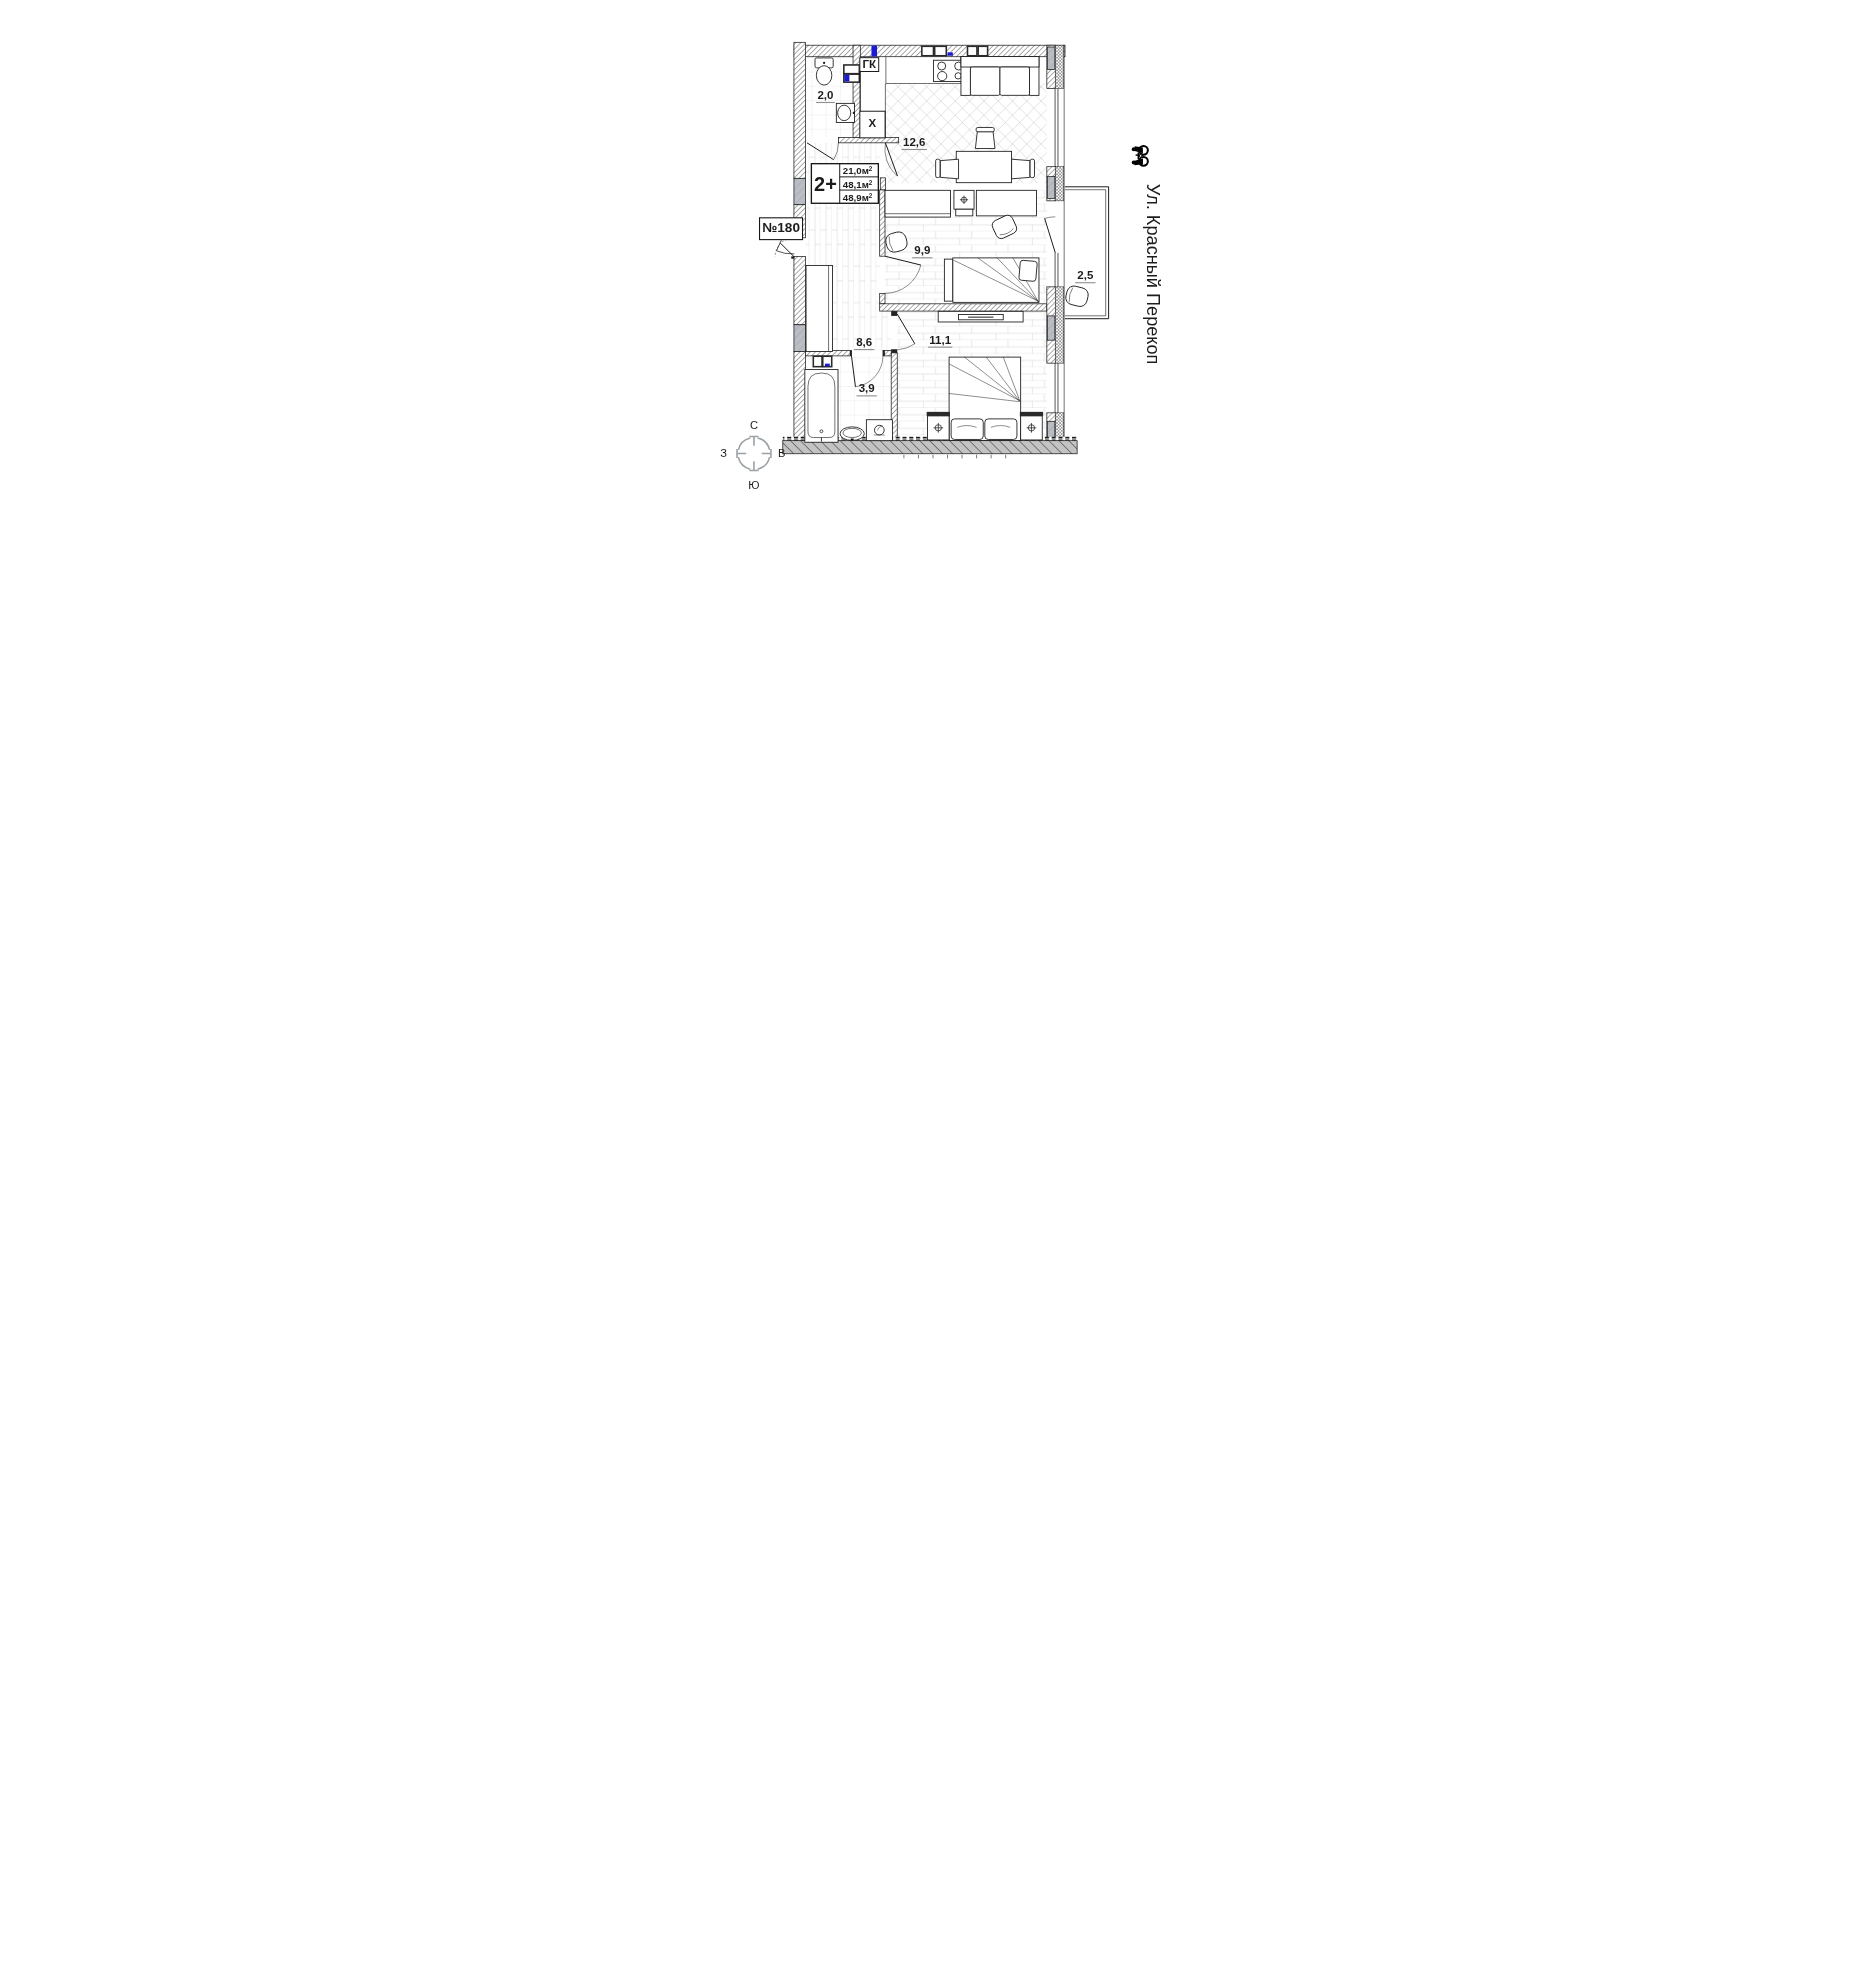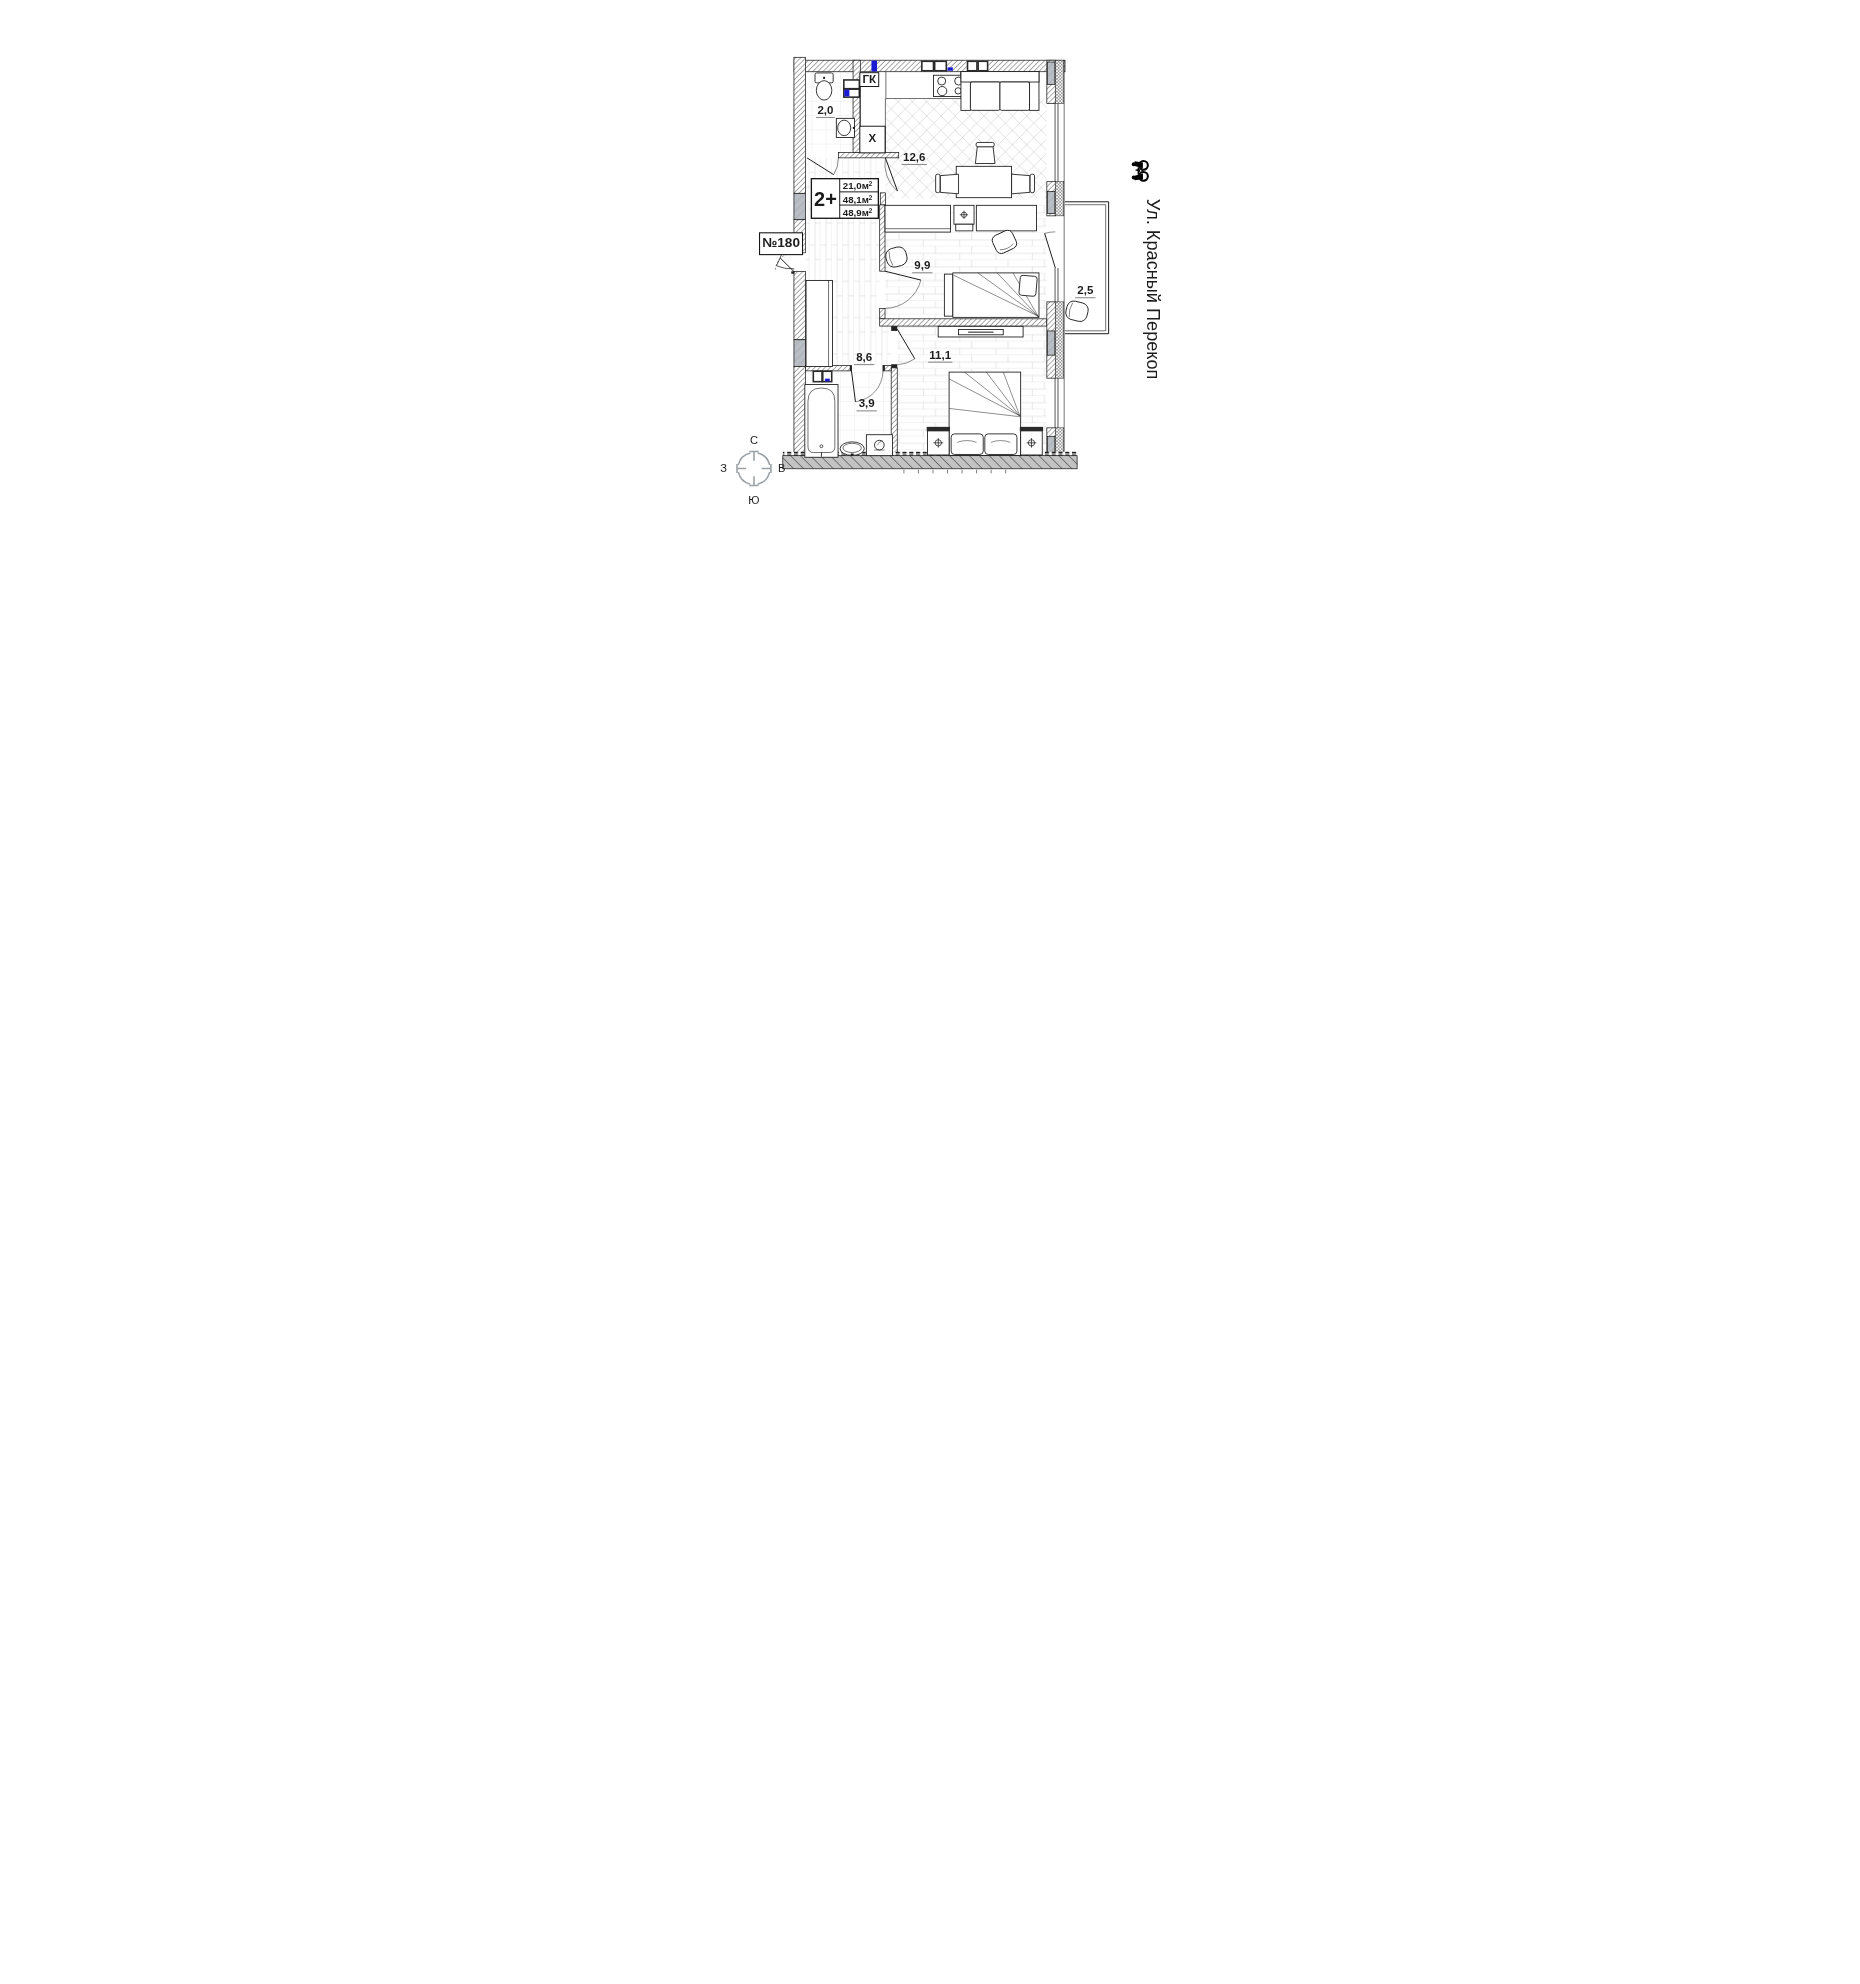--- a/index.html
+++ b/index.html
@@ -1,16 +1,16 @@
 <!DOCTYPE html>
 <html style="font-size:7.8px"><head>
 <meta charset="utf-8">
 <style>
   html,body{margin:0;padding:0;background:#fff}
-  .stage{width:100%;max-width:465px;margin:16px auto}
+  .stage{width:100%;max-width:465px;margin:1px auto}
   svg{display:block;width:100%;height:auto}
   text{font-family:"Liberation Sans",sans-serif;fill:#1c1c1c}
   .w{fill:url(#hatch);stroke:#161616;stroke-width:6}
   .wi{fill:url(#insul);stroke:#161616;stroke-width:4}
   .glass{stroke:#161616;stroke-width:6}
   .f{fill:#ffffff;stroke:#161616;stroke-width:7}
   .thin{stroke:#161616;stroke-width:5;fill:none}
   .arc{stroke:#161616;stroke-width:4;fill:none}
   .lbl{font-size:95px;font-weight:bold}
   .ul{stroke:#8d8d8d;stroke-width:9}

